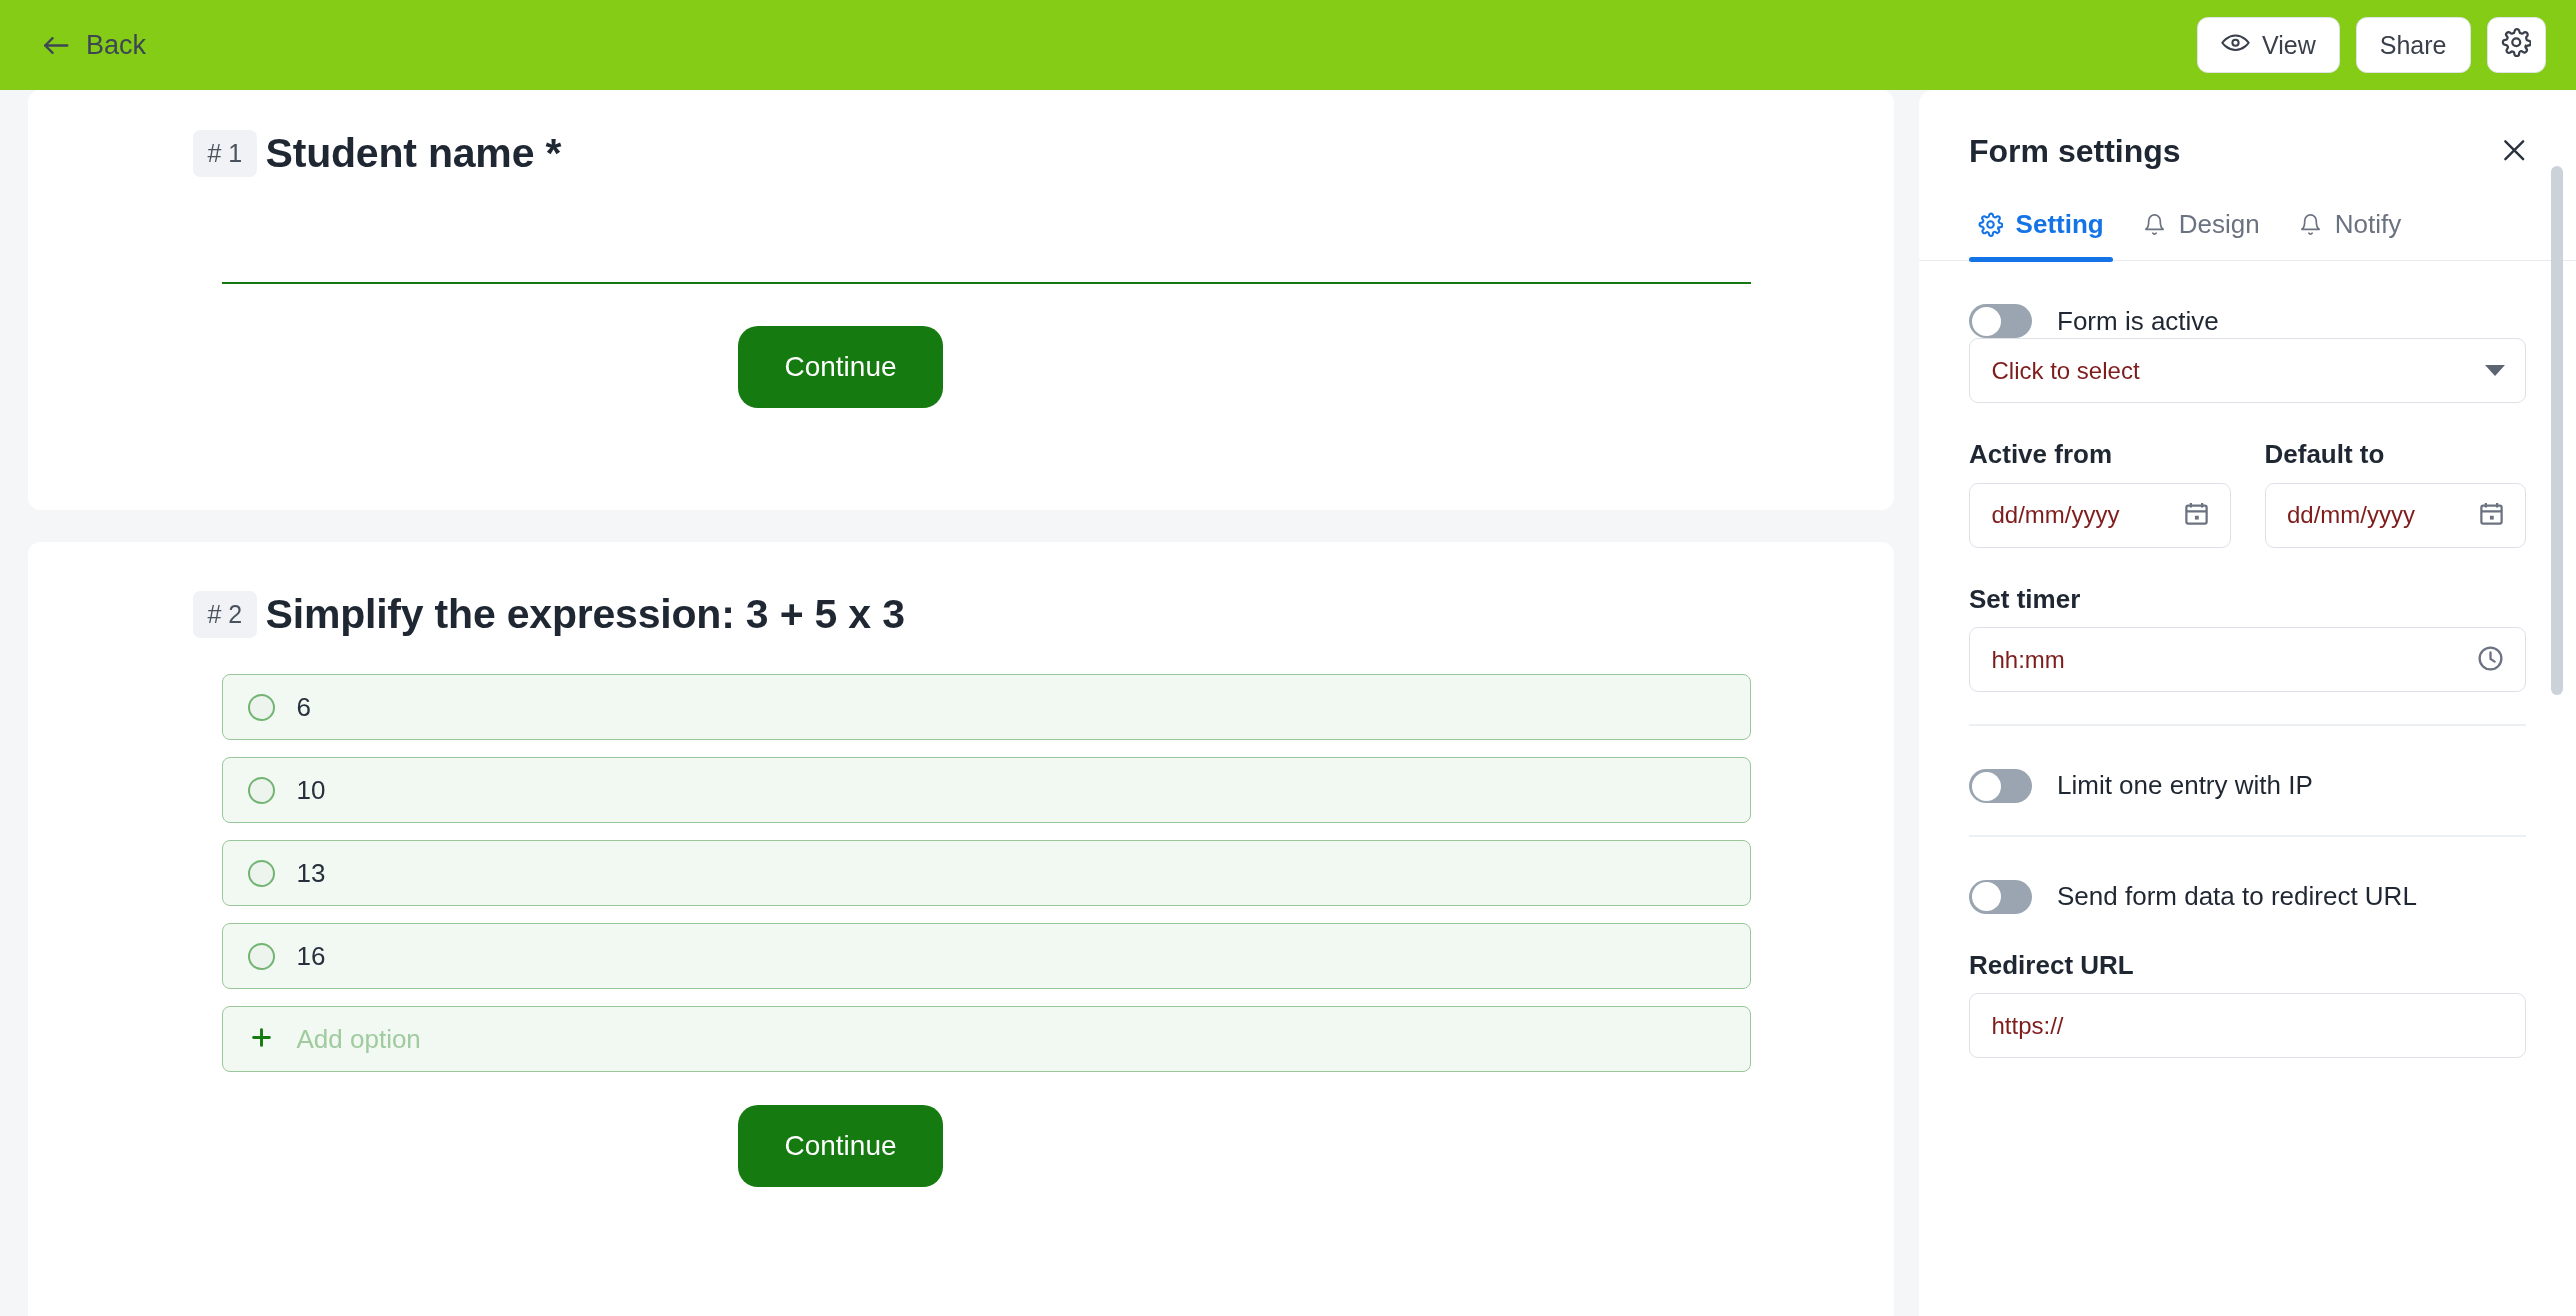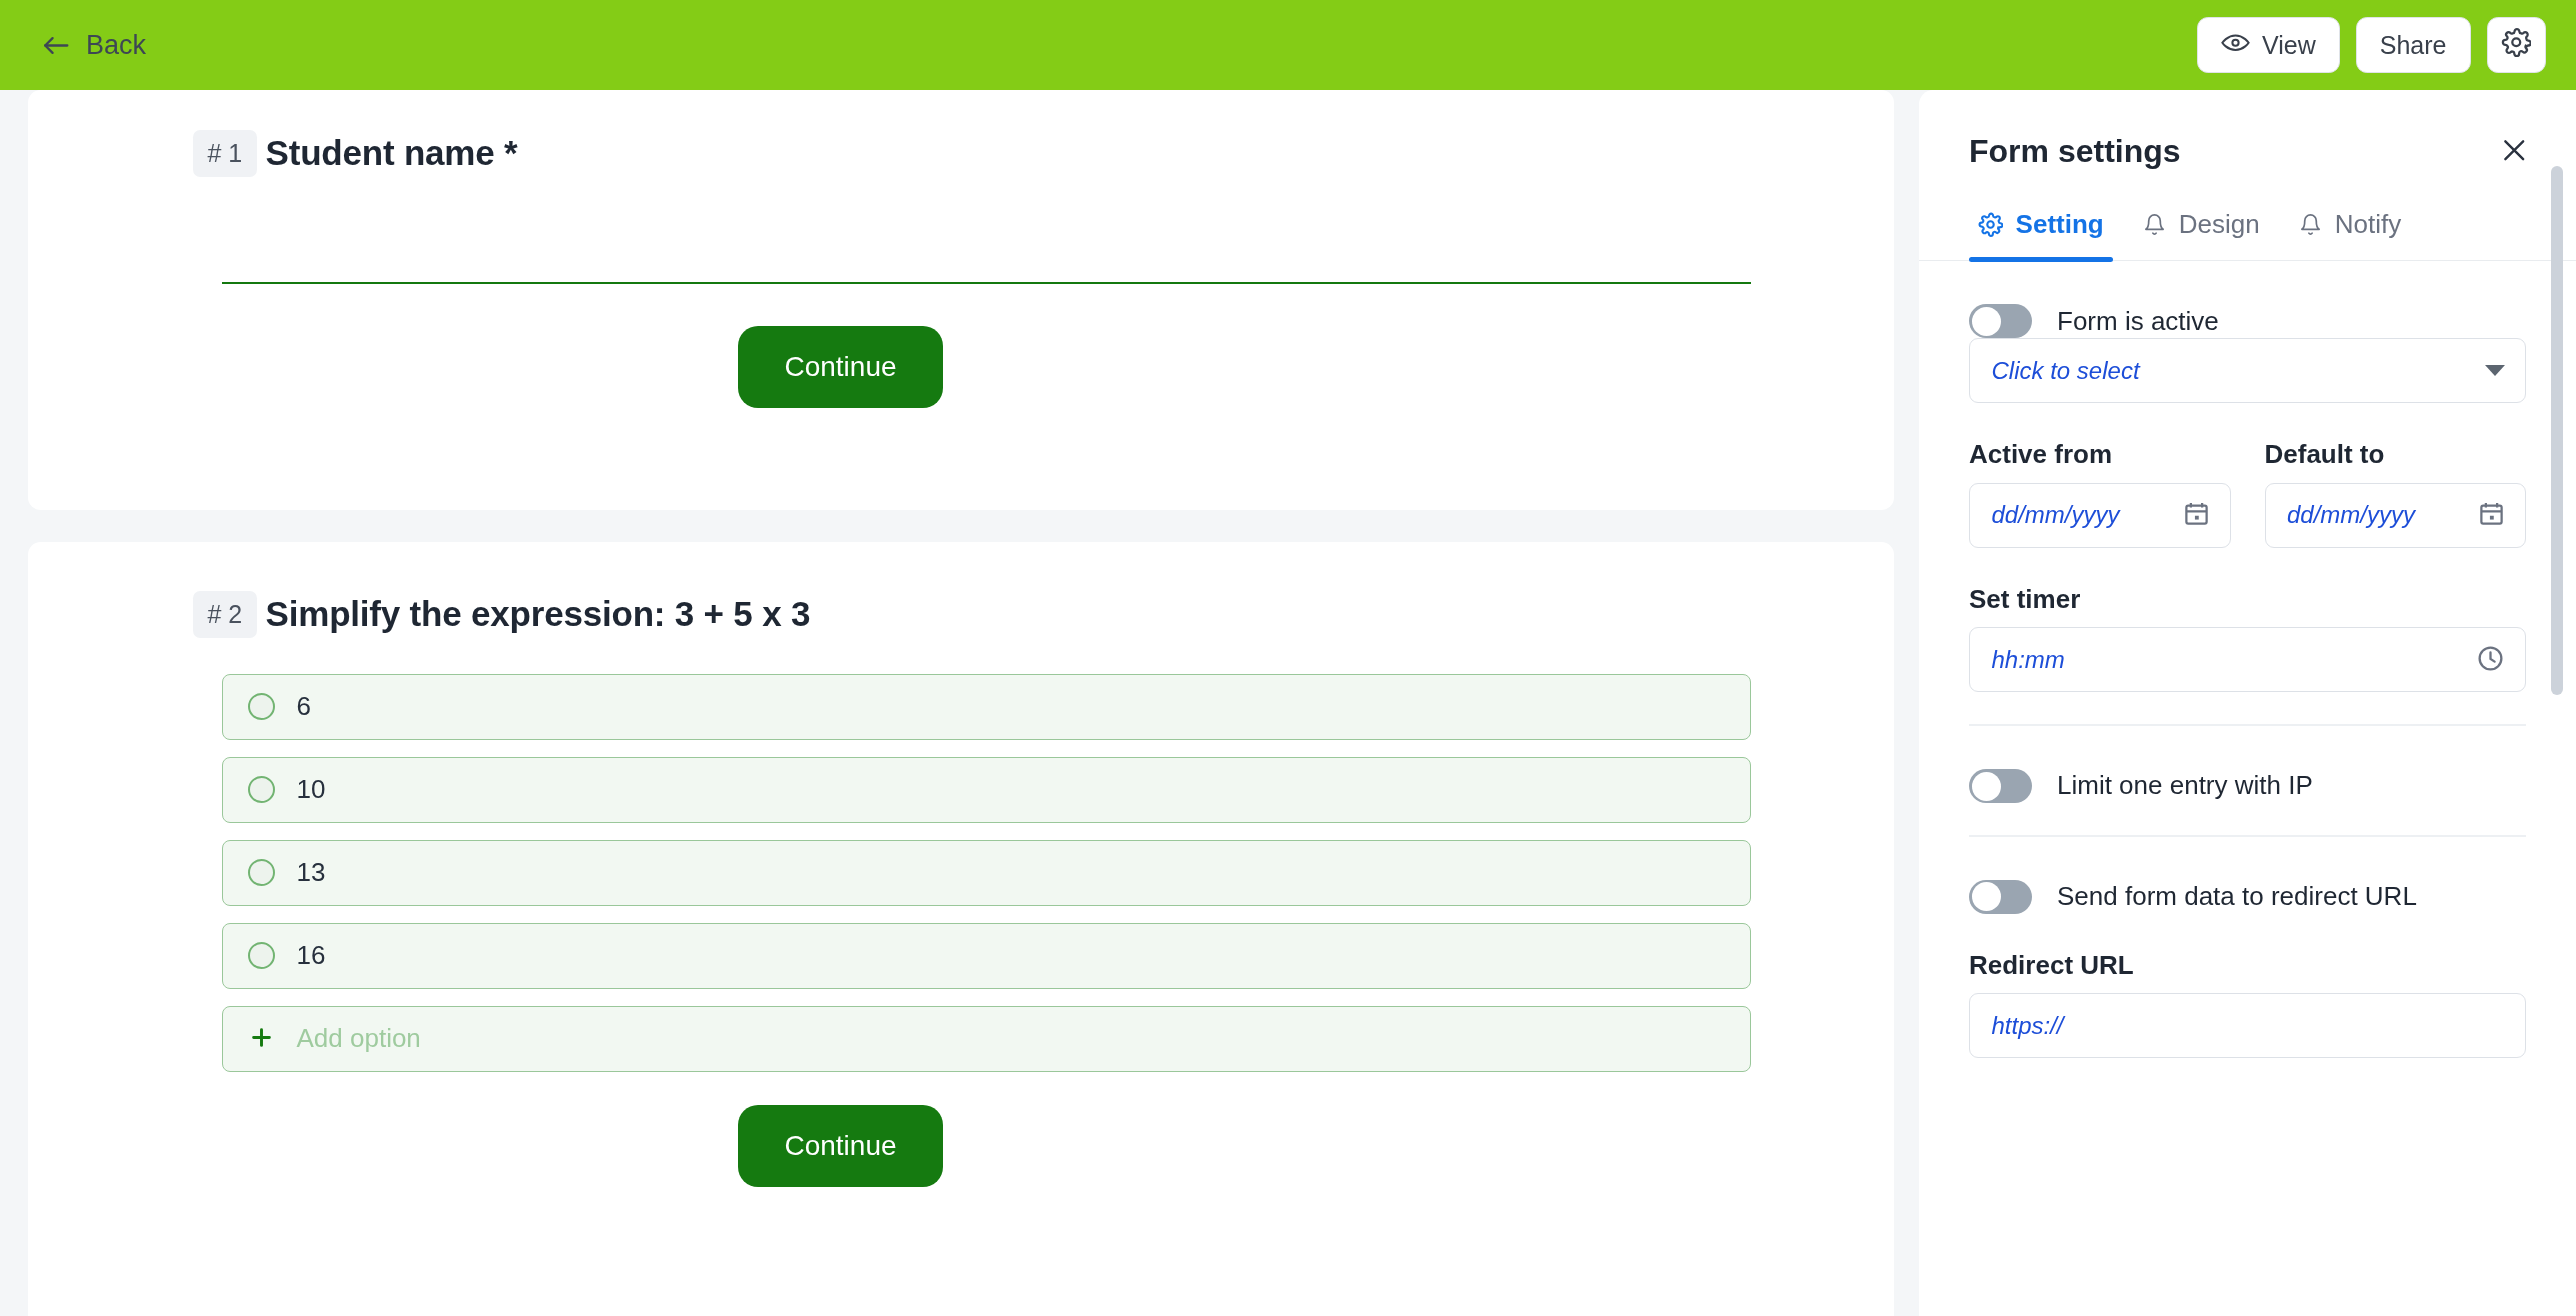--- a/index.html
+++ b/index.html
@@ -42,21 +42,21 @@
   }
   .qcard.first { height: 420px; padding: 40px 0 0 0; }
   .qcard.second { height: 807px; padding: 49px 0 0 0; }
 
   .qhead { display: flex; align-items: center; gap: 9px; padding-left: 165px; }
   .qnum {
     background: #f0f2f5; color: #4a525e; border-radius: 7.2px;
     font-size: 25px; padding: 10.8px 14.4px; min-width: 56px; text-align: center;
     line-height: 1;
   }
-  .qtitle { font-size: 35px; font-weight: bold; color: #1f2733; letter-spacing: -0.2px; }
+  .qtitle { font-size: 41px; font-weight: bold; color: #1f2733; letter-spacing: -0.2px; }
 
   .text-answer {
     margin: 66px 0 0 194px; width: 1529px; height: 41px;
     border-bottom: 2.7px solid #14780f;
   }
 
   .btn-row { display: flex; justify-content: flex-end; padding-right: 951px; }
   .btn-row.r1 { margin-top: 42px; }
   .btn-row.r2 { margin-top: 33px; }
   .continue-btn {
@@ -122,21 +122,21 @@
   }
   .toggle-label { font-size: 26px; color: #1f2733; }
 
   .field-label { font-size: 26px; color: #1f2733; font-weight: bold; margin: 36px 0 12.6px 0; }
 
   .input-box {
     height: 65px; border: 1.6px solid #dde1e7; border-radius: 9px;
     display: flex; align-items: center; padding: 0 20px 0 21.5px;
     justify-content: space-between; background: #fff; cursor: text;
   }
-  .input-ph { font-size: 24px; color: #1d4ed8; font-style: italic; }
+  .input-ph { font-size: 24px; color: #7f1d1d; }
   .caret-down { width: 0; height: 0; border-left: 10.8px solid transparent;
     border-right: 10.8px solid transparent; border-top: 11.7px solid #5c6570; }
 
   .two-col { display: flex; gap: 34px; }
   .two-col > div { flex: 1; }
 
   .divider { height: 1.8px; background: #edf0f3; margin: 32px 0 0 0; }
 
   
   .pscroll {

